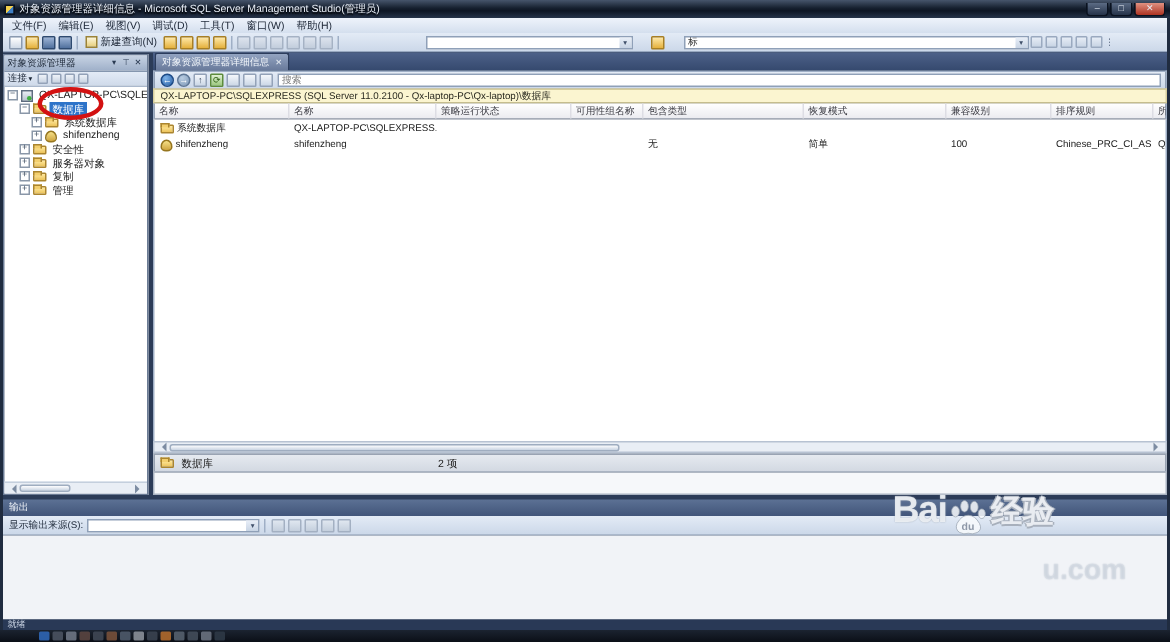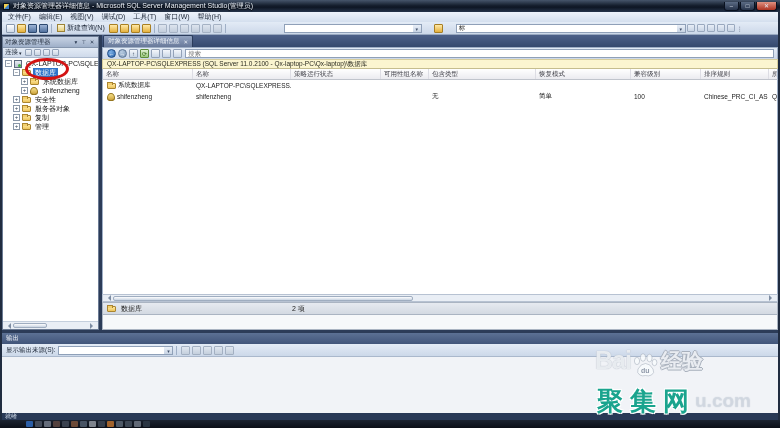--- a/index.html
+++ b/index.html
@@ -110,21 +110,21 @@
   .taskbar { height:8px; flex:0 0 auto; background:linear-gradient(#1b2330,#0b0f17); display:flex; align-items:center; padding-left:26px; gap:2px; }
   .tk { width:7px; height:6px; border-radius:1px; flex:0 0 auto; opacity:.9; }
   .tk:nth-child(1){background:#2f66b5;} .tk:nth-child(2){background:#4a5260;} .tk:nth-child(3){background:#6e7684;}
   .tk:nth-child(4){background:#5a4540;} .tk:nth-child(5){background:#3f4754;} .tk:nth-child(6){background:#77503a;}
   .tk:nth-child(7){background:#4e5a6a;} .tk:nth-child(8){background:#8a8f98;} .tk:nth-child(9){background:#3a4350;}
   .tk:nth-child(10){background:#b06a2c;} .tk:nth-child(11){background:#55606e;} .tk:nth-child(12){background:#424c5a;}
   .tk:nth-child(13){background:#6a7280;} .tk:nth-child(14){background:#2e3846;}
 
   
   .annotation-ellipse { position:absolute; left:25px; top:58px; width:44px; height:22px; border:3px solid #d31212; border-radius:50%; z-index:40; }
-  .watermark { position:absolute; right:0px; top:346px; z-index:50; pointer-events:none; width:185px; }
+  .watermark { position:absolute; right:0px; top:326px; z-index:50; pointer-events:none; width:185px; }
   .wm-row { display:flex; align-items:flex-end; }
   .wm-bai { font-size:25px; font-weight:bold; color:rgba(248,250,253,.82); text-shadow:0 0 1px #9aa4b2; letter-spacing:-1px; }
   .wm-paw { margin:0 1px -2px 1px; }
   .wm-jy { font-size:21px; font-weight:bold; color:rgba(244,247,250,.85); text-shadow:-1px 0 0 #a8b0bc,1px 0 0 #a8b0bc,0 -1px 0 #a8b0bc,0 1px 0 #a8b0bc; margin-left:2px; }
   .wm-site { position:absolute; left:2px; top:38px; font-size:26px; font-weight:bold; letter-spacing:7px; color:#1aa48e; text-shadow:-1px -1px 0 #fff,1px -1px 0 #fff,-1px 1px 0 #fff,1px 1px 0 #fff; }
   .wm-ghost { position:absolute; left:100px; top:44px; font-size:19px; font-weight:bold; color:rgba(226,231,238,.55); text-shadow:0 0 1px #b8c0cc; }
 </style>
 </head>
 <body>
 
@@ -389,16 +389,15 @@
           <ellipse cx="11" cy="4.5" rx="2.6" ry="3.8"></ellipse>
           <ellipse cx="17.5" cy="5" rx="2.6" ry="3.8"></ellipse>
           <ellipse cx="22.5" cy="9.5" rx="2.4" ry="3.2"></ellipse>
           <path d="M6 16 Q9 10.5 13.5 10.5 Q18 10.5 21 16 Q23 20 19.5 22 Q16.5 23.5 13.5 22.5 Q10.5 23.5 7.8 22 Q4.5 20 6 16 Z"></path>
         </g>
         <text x="9" y="20" font-size="7" font-weight="bold" fill="#8e98a8">du</text>
       </svg>
       <span class="wm-jy">经验</span>
     </div>
     <div class="wm-ghost">u.com</div>
-    <div class="wm-site">聚集网</div>
   </div>
 
 </div>
 
 </body></html>

